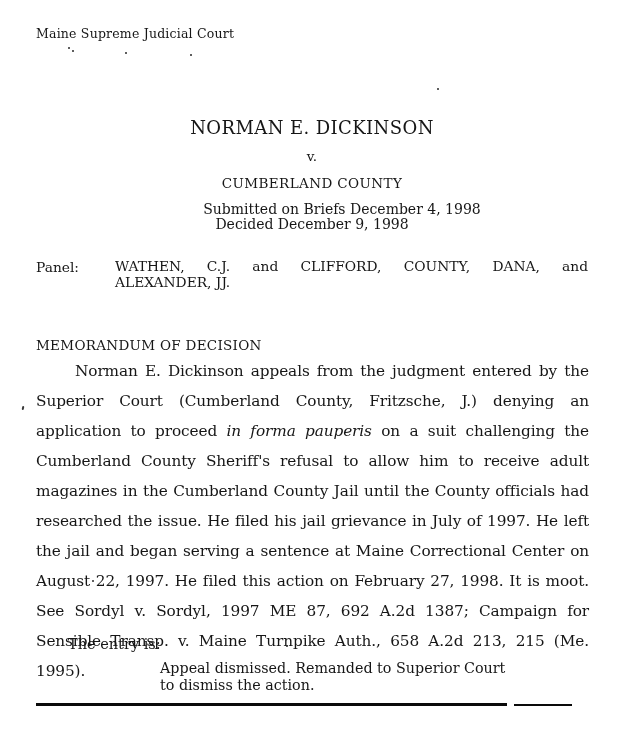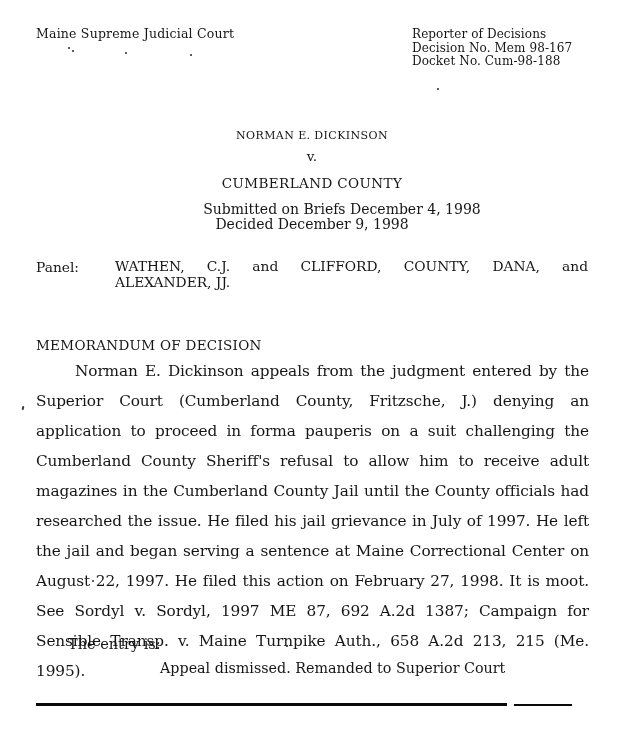--- a/index.html
+++ b/index.html
@@ -19,21 +19,21 @@
     position: absolute; left: 36px; top: 26px;
     font-size: 12.5px; letter-spacing: 0.2px;
   }
   .header-right {
     position: absolute; left: 412px; top: 28px;
     font-size: 12px; line-height: 13.5px; letter-spacing: 0.1px;
   }
 
   
   .cap-line { position: absolute; left: 0; width: 624px; text-align: center; }
-  .cap-appellant { top: 129px; font-size: 11px; letter-spacing: 0.4px; text-align: center; }
+  .cap-appellant { top: 117px; font-size: 18px; letter-spacing: 0.4px; text-align: center; }
   .cap-versus    { top: 148px; font-size: 13.5px; }
   .cap-appellee  { top: 175px; font-size: 13.5px; letter-spacing: 0.4px; }
   .cap-submitted { top: 201px; font-size: 14px; margin-left: 30px; }
   .cap-decided   { top: 216px; font-size: 14px; }
 
   
   .panel-row { position: absolute; left: 36px; top: 259px; width: 552px; display: flex; }
   .panel-label { width: 79px; flex: 0 0 79px; font-size: 13.8px; }
   .panel-justices { flex: 1; font-size: 13.8px; line-height: 15.5px; }
   .panel-justify { text-align: justify; text-align-last: justify; }
@@ -44,21 +44,21 @@
     font-size: 13.5px; letter-spacing: 0.3px;
   }
   .body-para {
     position: absolute; left: 36px; top: 356px; width: 553px;
     font-size: 15.3px; line-height: 30px;
     text-align: justify; text-indent: 39px;
     word-spacing: 0.5px; letter-spacing: -0.1px;
   }
   .seg { }
   .u { text-decoration-thickness: 1.5px; text-underline-offset: 2.5px; }
-  .i { }
+  .i { font-style: italic; }
 
   
   .entry-lead { position: absolute; left: 68px; top: 636px; font-size: 14.5px; }
   .entry-text { position: absolute; left: 160px; top: 660px; font-size: 14.3px; line-height: 17px; }
 
   
   .rule-thick { position: absolute; left: 36px; top: 703px; width: 471px; height: 3px; background: #0a0a0a; }
   .rule-thin  { position: absolute; left: 514px; top: 704px; width: 58px; height: 2px; background: #0a0a0a; }
 
   
@@ -72,25 +72,20 @@
   .dot-g { left: 92px;  top: 580px; width: 2px; height: 2px; }
   .mark-comma { position: absolute; left: 22px; top: 406px; width: 2px; height: 4px; background: #3a3a3a; border-radius: 1px; transform: rotate(12deg); }
 </style>
 </head>
 <body>
 
 <div class="page">
 
   <div class="header-left">Maine Supreme Judicial Court</div>
 
-  <div class="header-right">
-    <div>Reporter of Decisions</div>
-    <div>Decision No. Mem 98-167</div>
-    <div>Docket No. Cum-98-188</div>
-  </div>
 
   <div class="dot dot-a"></div>
   <div class="dot dot-b"></div>
   <div class="dot dot-c"></div>
   <div class="dot dot-d"></div>
   <div class="dot dot-e"></div>
 
   <div class="cap-line cap-appellant">NORMAN E. DICKINSON</div>
   <div class="cap-line cap-versus">v.</div>
   <div class="cap-line cap-appellee">CUMBERLAND COUNTY</div>
@@ -110,18 +105,19 @@
   <div class="mark-comma"></div>
   <div class="dot dot-g"></div>
 
   <p class="body-para"><span class="seg">Norman E. Dickinson appeals from the judgment entered by the Superior Court (Cumberland County, </span><span class="seg u">Fritzsche, J.</span><span class="seg">) denying an application to proceed </span><span class="seg i">in forma pauperis</span><span class="seg"> on a suit challenging the Cumberland County Sheriff's refusal to allow him to receive adult magazines in the Cumberland County Jail until the County officials had researched the issue.  He filed his jail grievance in July of 1997.  He left the jail and began serving a sentence at Maine Correctional Center on August 22, 1997.  He filed this action on February 27, 1998.  It is moot.  </span><span class="seg u">See</span><span class="seg"> </span><span class="seg u">Sordyl v. Sordyl</span><span class="seg">, 1997 ME 87, 692 A.2d 1387; </span><span class="seg u">Campaign for Sensible Transp. v. Maine Turnpike Auth.</span><span class="seg">, 658 A.2d 213, 215 (Me. 1995).</span></p>
 
   <div class="entry-lead">The entry is:</div>
   <div class="dot dot-f"></div>
 
   <div class="entry-text">
     <div>Appeal dismissed.  Remanded to Superior Court</div>
+    <div>to dismiss the action.</div>
   </div>
 
   <div class="rule-thick"></div>
   <div class="rule-thin"></div>
 
 </div>
 
 </body></html>

